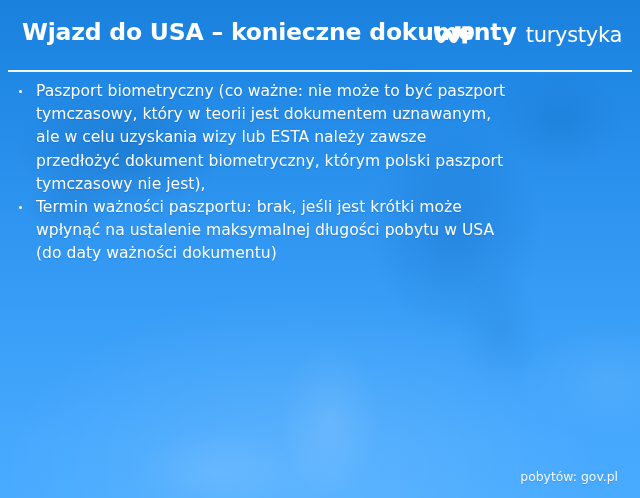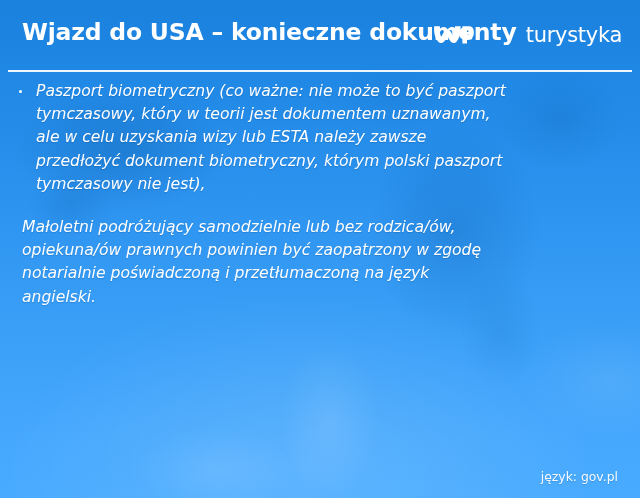--- a/index.html
+++ b/index.html
@@ -38,21 +38,21 @@
     font-size:23.5px;font-weight:bold;color:#ffffff;
     letter-spacing:-.2px;white-space:nowrap;
   }
   #logo{position:absolute;right:18px;top:22px;display:flex;align-items:center;gap:7px;}
   #wp-mark{display:block;}
   #logo-word{font-size:21px;color:#ffffff;letter-spacing:-.3px;line-height:1;margin-left:45px;}
 
   #divider{position:absolute;left:8px;top:70px;width:624px;height:2px;background:rgba(255,255,255,.92);}
 
   
-  #body{position:absolute;left:0;top:80px;width:524px;font-style:italic;}
+  #body{position:absolute;left:0;top:80px;width:524px;}
   ul#bullets{list-style:none;margin:0;padding:0;}
   ul#bullets li{
     position:relative;padding-left:22px;margin:0 14px 0 14px;
     color:#ffffff;font-size:15.6px;line-height:23.2px;
     text-shadow:0 1px 1px rgba(0,60,120,.22);
   }
   ul#bullets li::before{
     content:"";position:absolute;left:5px;top:10px;
     width:3px;height:3px;border-radius:50%;background:#ffffff;
   }
@@ -94,18 +94,18 @@
       </svg>
       <span id="logo-word">turystyka</span>
     </div>
   </div>
 
   <div id="divider"></div>
 
   <div id="body">
     <ul id="bullets">
       <li>Paszport biometryczny (co ważne: nie może to być paszport tymczasowy, który w teorii jest dokumentem uznawanym, ale w celu uzyskania wizy lub ESTA należy zawsze przedłożyć dokument biometryczny, którym polski paszport tymczasowy nie jest),</li>
+      <li>Termin ważności paszportu: brak, jeśli jest krótki może wpłynąć na ustalenie maksymalnej długości pobytu w USA (do daty ważności dokumentu)</li>
     </ul>
-    <p id="closing">Małoletni podróżujący samodzielnie lub bez rodzica/ów, opiekuna/ów prawnych powinien być zaopatrzony w zgodę notarialnie poświadczoną i przetłumaczoną na język angielski.</p>
   </div>
 
-  <div id="source">język: gov.pl</div>
+  <div id="source">pobytów: gov.pl</div>
 </div>
 
 </body></html>

